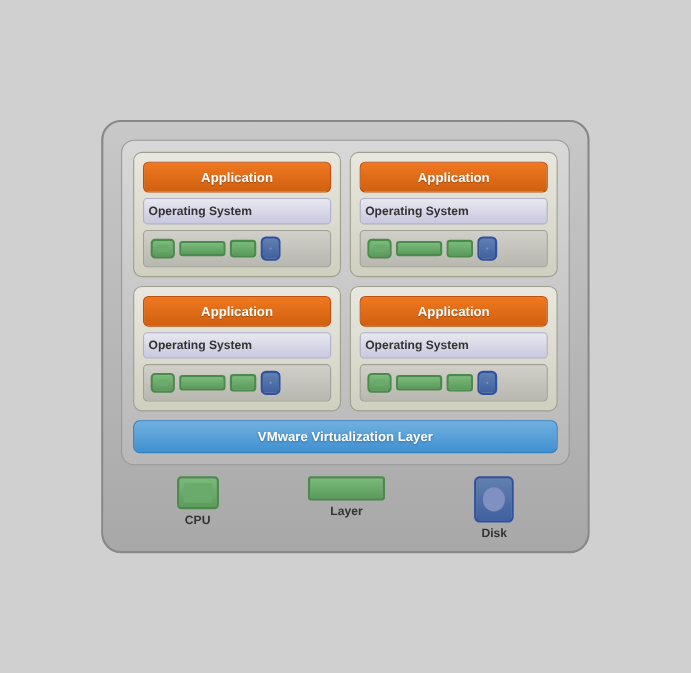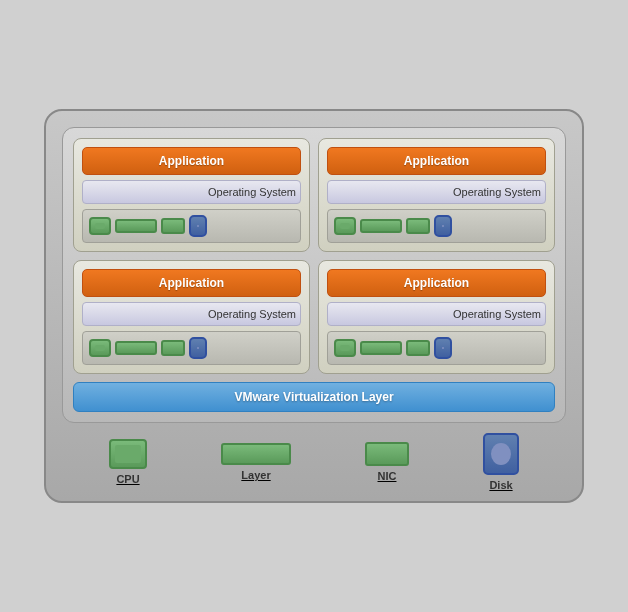--- a/index.html
+++ b/index.html
@@ -6,21 +6,21 @@
     body {
       width: 628px;
       height: 612px;
       background: #d0d0d0;
       display: flex;
       align-items: center;
       justify-content: center;
       font-family: Arial, sans-serif;
     }
     .outer-container {
-      width: 540px;
+      width: 444px;
       background: linear-gradient(to bottom, #c8c8c8, #a8a8a8);
       border-radius: 18px;
       padding: 16px 16px 10px 16px;
       border: 2px solid #888;
     }
     .inner-main {
       background: linear-gradient(to bottom, #d8d8d8, #b8b8b8);
       border-radius: 12px;
       padding: 10px;
       border: 1.5px solid #999;
@@ -52,22 +52,22 @@
       text-align: center;
       border-radius: 5px;
       padding: 6px 4px;
       text-shadow: 0 1px 1px rgba(0,0,0,0.3);
       border: 1px solid #c05010;
     }
     .os-label {
       background: linear-gradient(to bottom, #e8e8f0, #c8c8e0);
       color: #333;
       font-size: 11px;
-      font-weight: normal;
-      text-align: right;
+      font-weight: bold;
+      text-align: left;
       border-radius: 4px;
       padding: 5px 4px;
       border: 1px solid #b0b0c8;
     }
     .hw-icons {
       background: linear-gradient(to bottom, #d0d0c8, #b8b8b0);
       border-radius: 4px;
       padding: 5px 6px;
       display: flex;
       align-items: center;
@@ -95,24 +95,23 @@
       font-weight: bold;
       text-align: center;
       border-radius: 8px;
       padding: 8px 4px;
       margin-top: 8px;
       border: 1.5px solid #b0b0a8;
     }
     .bottom-hardware {
       display: flex;
       justify-content: space-around;
-      align-items: center;
+      align-items: flex-start;
       margin-top: 10px;
       padding: 0 10px;
-      text-decoration: underline;
     }
     .hw-item {
       display: flex;
       flex-direction: column;
       align-items: center;
       gap: 4px;
     }
     .hw-item-label {
       font-size: 11px;
       color: #333;
@@ -220,21 +219,17 @@
   <div class="bottom-hardware">
     <div class="hw-item">
       <div class="big-cpu"></div>
       <span class="hw-item-label">CPU</span>
     </div>
     <div class="hw-item">
       <div class="big-ram"></div>
       <span class="hw-item-label">Layer</span>
     </div>
     <div class="hw-item">
-      <div class="big-nic"></div>
-      <span class="hw-item-label">NIC</span>
-    </div>
-    <div class="hw-item">
       <div class="big-disk"></div>
       <span class="hw-item-label">Disk</span>
     </div>
   </div>
 </div>
 
 </body></html>

